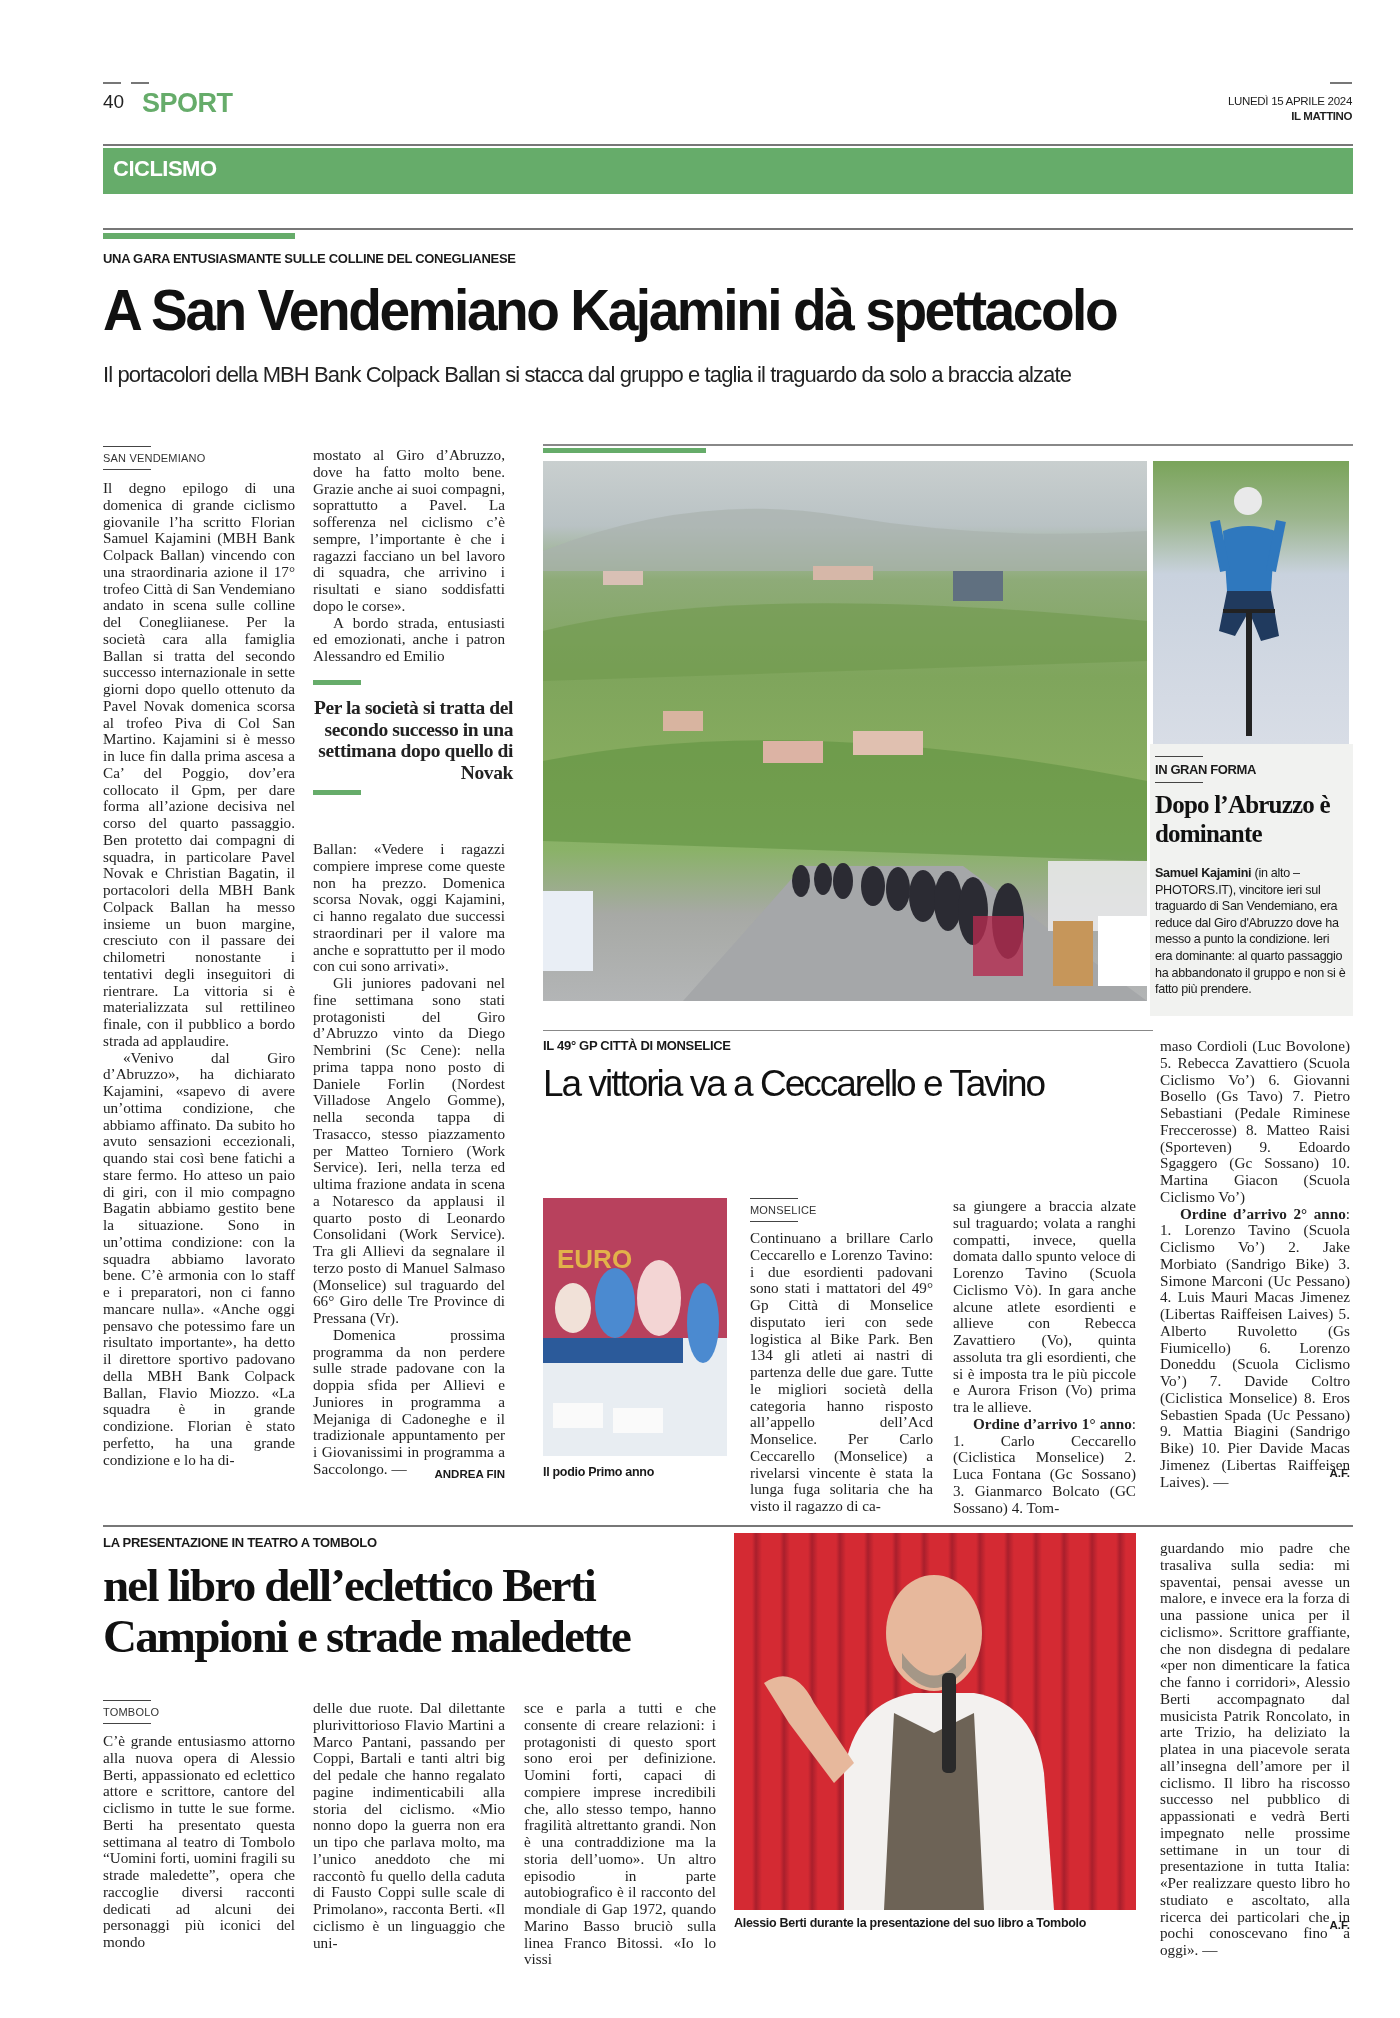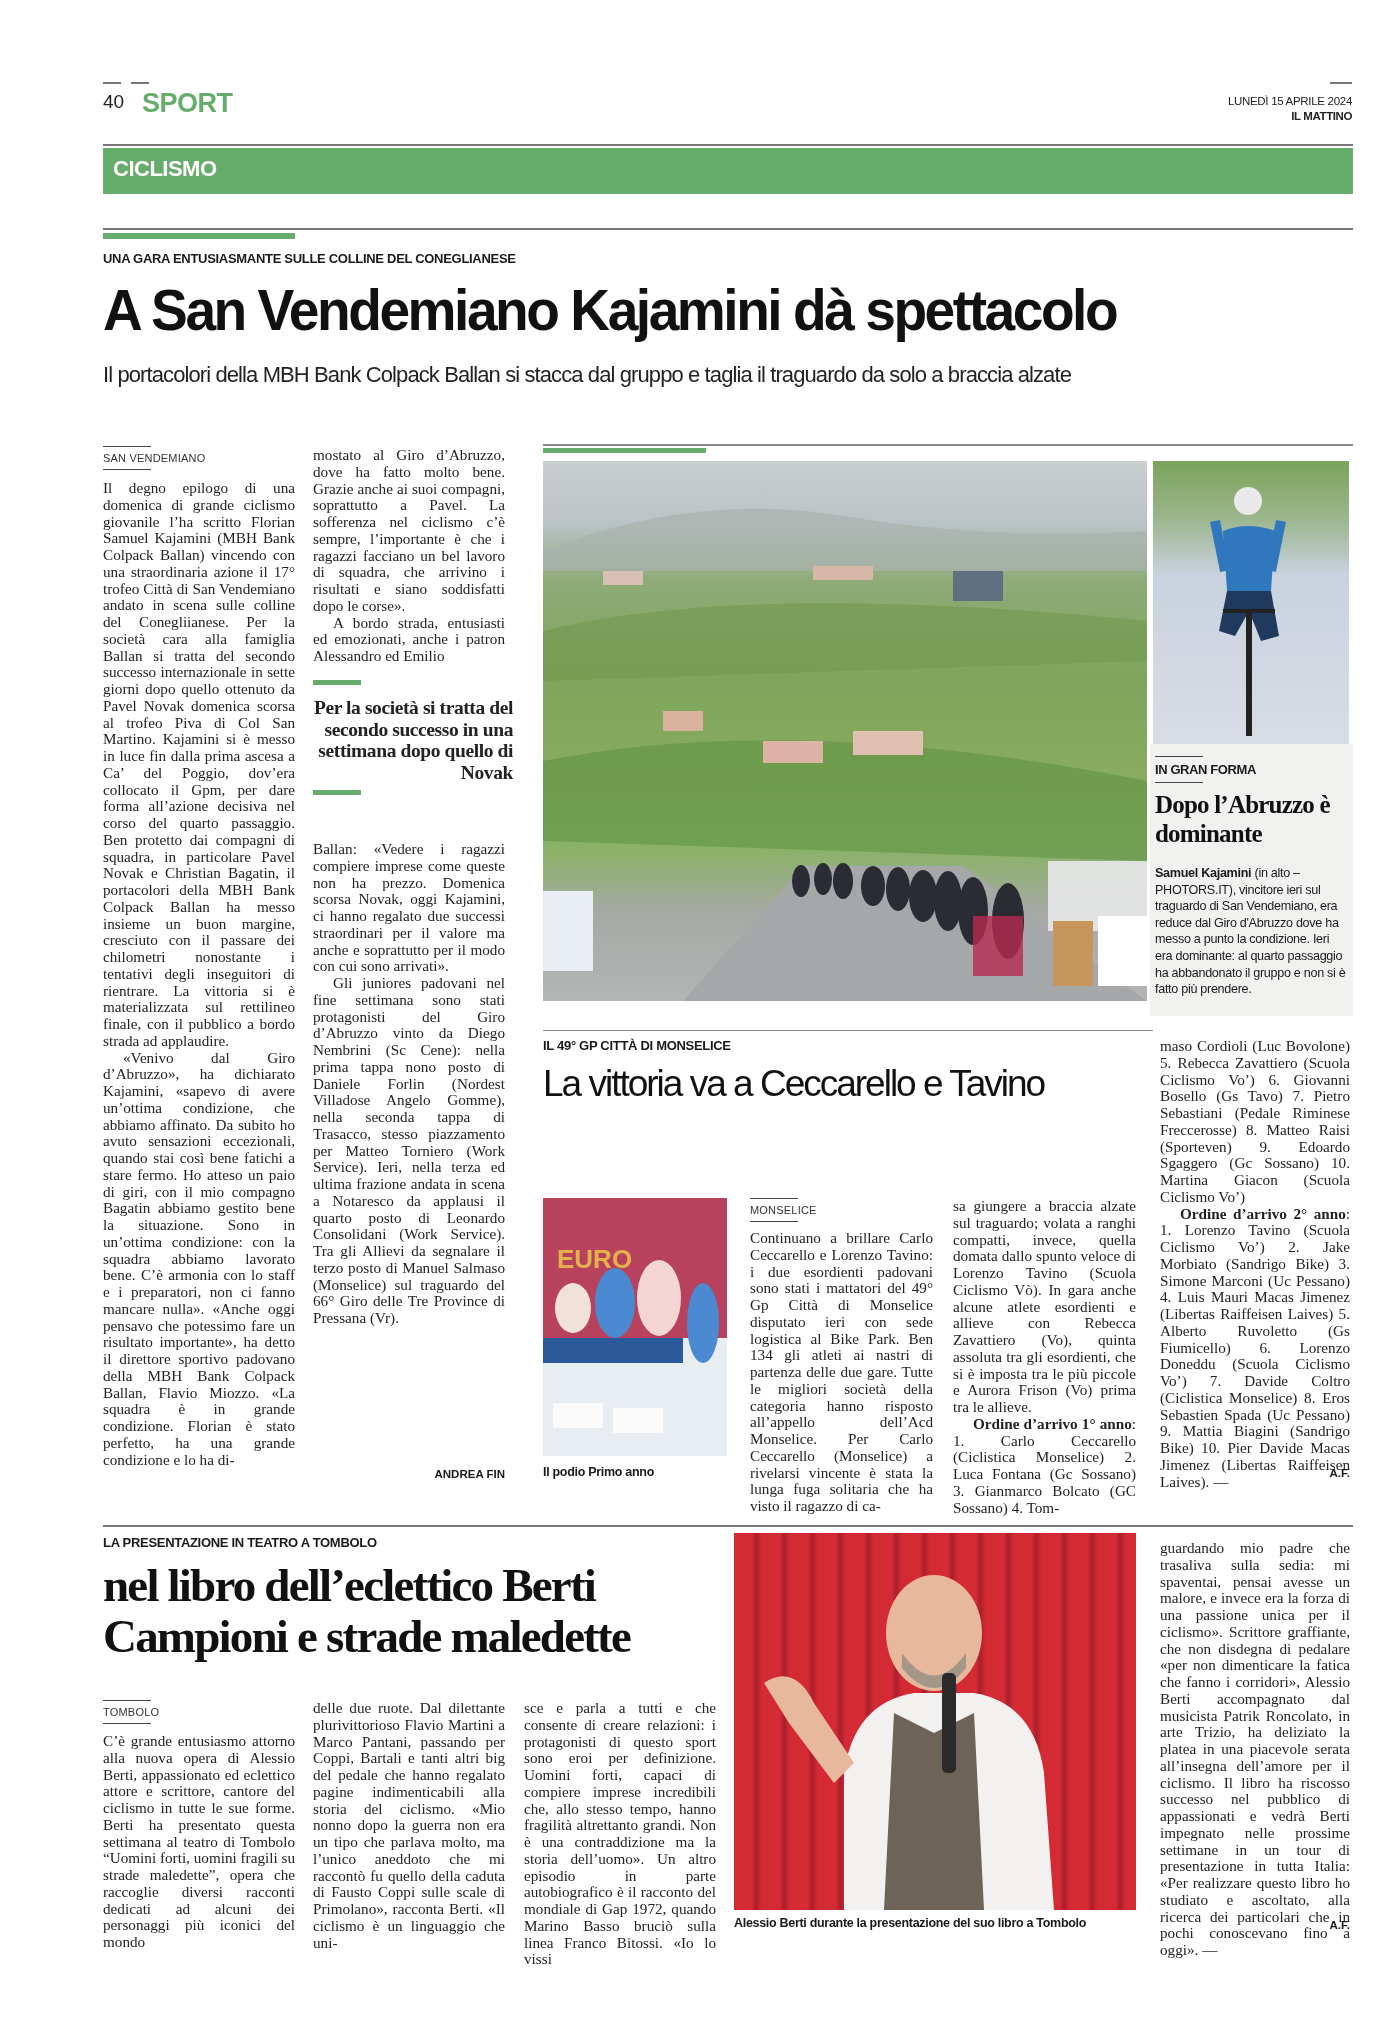--- a/index.html
+++ b/index.html
@@ -53,20 +53,21 @@
 <div class="abs body-text" style="left:313px;top:447px;width:192px;">
   <p>mostato al Giro d’Abruzzo, dove ha fatto molto bene. Grazie anche ai suoi compagni, soprattutto a Pavel. La sofferenza nel ciclismo c’è sempre, l’importante è che i ragazzi facciano un bel lavoro di squadra, che arrivino i risultati e siano soddisfatti dopo le corse».</p>
   <p>A bordo strada, entusiasti ed emozionati, anche i patron Alessandro ed Emilio</p>
 </div>
 <div class="abs green" style="left:313px;top:680px;width:48px;height:5px;"></div>
 <div class="abs serif" style="left:313px;top:697px;width:200px;font-size:19.5px;font-weight:bold;line-height:21.5px;color:#222;letter-spacing:-0.4px;text-align:right;">Per la società si tratta del secondo successo in una settimana dopo quello di Novak</div>
 <div class="abs green" style="left:313px;top:790px;width:48px;height:5px;"></div>
 <div class="abs body-text" style="left:313px;top:812px;width:192px;margin-top:29px;">
   <p>Ballan: «Vedere i ragazzi compiere imprese come queste non ha prezzo. Domenica scorsa Novak, oggi Kajamini, ci hanno regalato due successi straordinari per il valore ma anche e soprattutto per il modo con cui sono arrivati».</p>
   <p>Gli juniores padovani nel fine settimana sono stati protagonisti del Giro d’Abruzzo vinto da Diego Nembrini (Sc Cene): nella prima tappa nono posto di Daniele Forlin (Nordest Villadose Angelo Gomme), nella seconda tappa di Trasacco, stesso piazzamento per Matteo Torniero (Work Service). Ieri, nella terza ed ultima frazione andata in scena a Notaresco da applausi il quarto posto di Leonardo Consolidani (Work Service). Tra gli Allievi da segnalare il terzo posto di Manuel Salmaso (Monselice) sul traguardo del 66° Giro delle Tre Province di Pressana (Vr).</p>
+  <p>Domenica prossima programma da non perdere sulle strade padovane con la doppia sfida per Allievi e Juniores in programma a Mejaniga di Cadoneghe e il tradizionale appuntamento per i Giovanissimi in programma a Saccolongo. —</p>
 </div>
 <div class="abs sig" style="left:313px;top:1468px;width:192px;">ANDREA FIN</div>
 
 <div class="rule" style="left:543px;top:444px;width:810px;height:2px;background:#888;"></div>
 <div class="abs green" style="left:543px;top:448px;width:163px;height:5px;"></div>
 <div class="photo" style="left:543px;top:461px;width:604px;height:540px;background:linear-gradient(180deg,#c9cfcf 0%,#b9c2c4 12%,#8eab78 22%,#7fa55c 40%,#88ad5f 60%,#8ab268 72%,#a7a9a5 84%,#b3b5b6 100%);">
   <svg width="604" height="540" viewBox="0 0 604 540">
     <path d="M0 90 Q150 30 300 55 T604 70 L604 110 L0 110Z" fill="#a9b2ae" opacity="0.7"></path>
     <path d="M0 170 Q200 120 604 160 L604 200 L0 220Z" fill="#6f9a4c" opacity="0.6"></path>
     <path d="M0 300 Q250 250 604 320 L604 400 L0 380Z" fill="#5c8f3e" opacity="0.55"></path>

